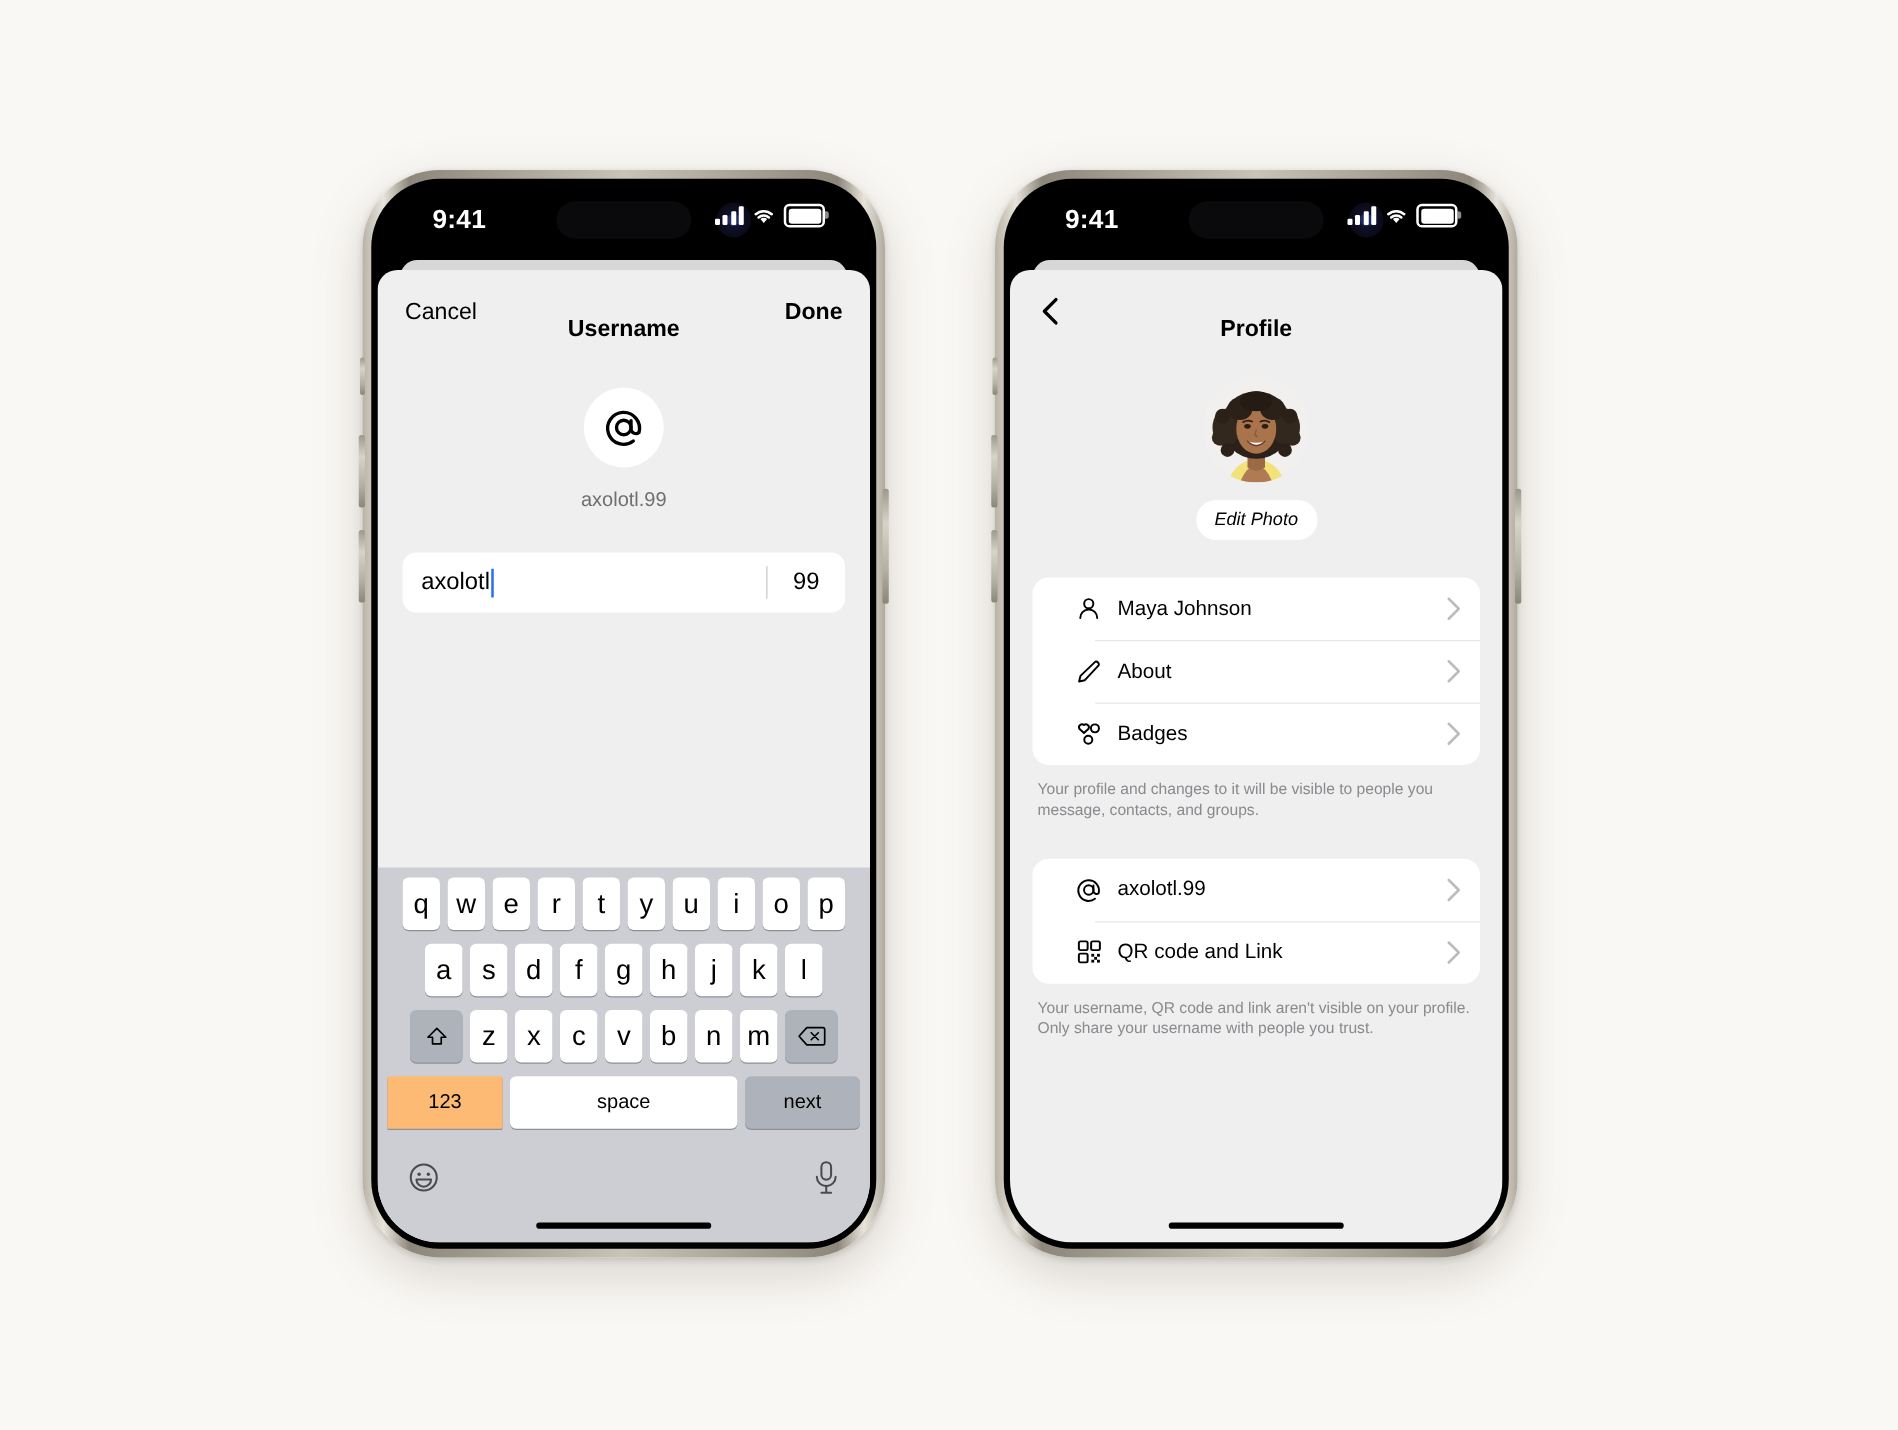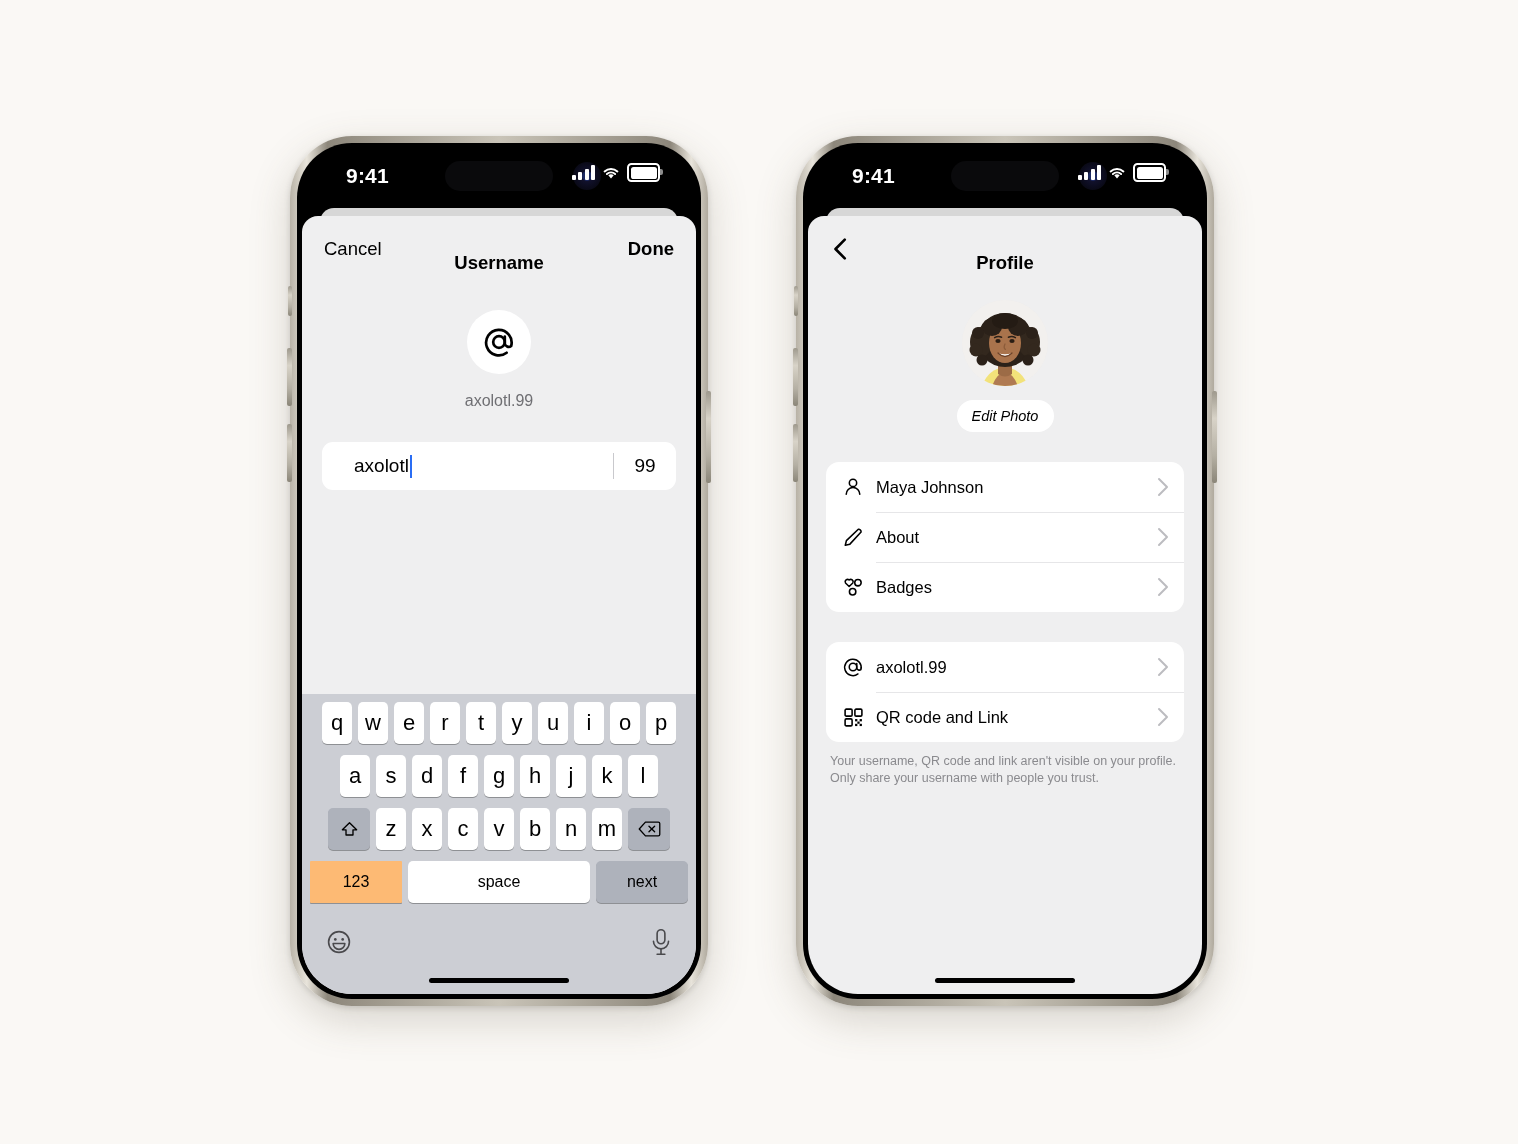--- a/index.html
+++ b/index.html
@@ -110,21 +110,21 @@
     background: #fff; display: flex; align-items: center; justify-content: center;
   }
   .at-sub {
     margin-top: 18px; text-align: center; font-size: 16px; color: #6f6f73;
   }
   .field {
     margin: 32px 20px 0; height: 48px; background: #fff; border-radius: 11px;
     display: flex; align-items: center; position: relative;
   }
   .field-input {
-    flex: 1; padding-left: 32px; font-size: 19px; color: #000;
+    flex: 1; padding-left: 15px; font-size: 19px; color: #000;
     display: flex; align-items: center;
   }
   .caret {
     display: inline-block; width: 2px; height: 23px; background: #2a6df4;
     margin-left: 1px;
   }
   .field-div { width: 1px; height: 26px; background: #c9c9cd; }
   .field-suffix { width: 62px; text-align: center; font-size: 19px; color: #000; }
   .helper {
     margin: 13px 20px 0; font-size: 13.5px; line-height: 1.28; color: #8a8a8e;
@@ -167,21 +167,21 @@
     overflow: hidden; background: #eceaea; position: relative;
   }
   .edit-photo {
     margin: 14px auto 0; width: 97px; height: 32px; background: #fff;
     border-radius: 16px; display: flex; align-items: center; justify-content: center;
     font-size: 14.5px; color: #000; font-style: italic;
   }
   .group {
     margin: 30px 18px 0; background: #fff; border-radius: 13px; overflow: hidden;
   }
-  .row { display: flex; align-items: center; height: 50px; padding-left: 14px; position: relative; }
+  .row { display: flex; align-items: center; height: 50px; padding-left: 32px; position: relative; }
   .row + .row::before {
     content:""; position:absolute; left: 50px; right: 0; top: 0; height: 1px; background: #e6e6e8;
   }
   .row-icon { width: 26px; height: 26px; display:flex; align-items:center; justify-content:center; margin-right: 10px; }
   .row-label { flex: 1; font-size: 16.5px; color: #000; }
   .row-chevron { margin-right: 14px; display:flex; align-items:center; }
   .group-footer {
     margin: 11px 22px 0; font-size: 12.5px; line-height: 1.34; color: #8a8a8e;
   }
 
@@ -448,20 +448,21 @@
                 </svg>
               </span>
               <span class="row-label">Badges</span>
               <span class="row-chevron">
                 <svg width="13" height="20" viewBox="0 0 13 20">
                     <path d="M2 2 L10 10 L2 18" fill="none" stroke="#bcbcc0" stroke-width="2" stroke-linecap="round" stroke-linejoin="round"></path>
                   </svg>
               </span>
             </div>
           </div>
+          <div class="group-footer">Your profile and changes to it will be visible to people you message, contacts, and groups.</div>
 
           <div class="group">
             <div class="row">
               <span class="row-icon">
                 <svg width="22" height="22" viewBox="0 0 24 24">
                   <circle cx="12" cy="12" r="4.1" stroke="#000" stroke-width="1.7" fill="none"></circle>
                   <path d="M16.1 8.1 v5.1 a2.8 2.8 0 0 0 4.5 1.6 A9 9 0 1 0 17.4 19.6" stroke="#000" stroke-width="1.7" fill="none" stroke-linecap="round"></path>
                 </svg>
               </span>
               <span class="row-label">axolotl.99</span>

